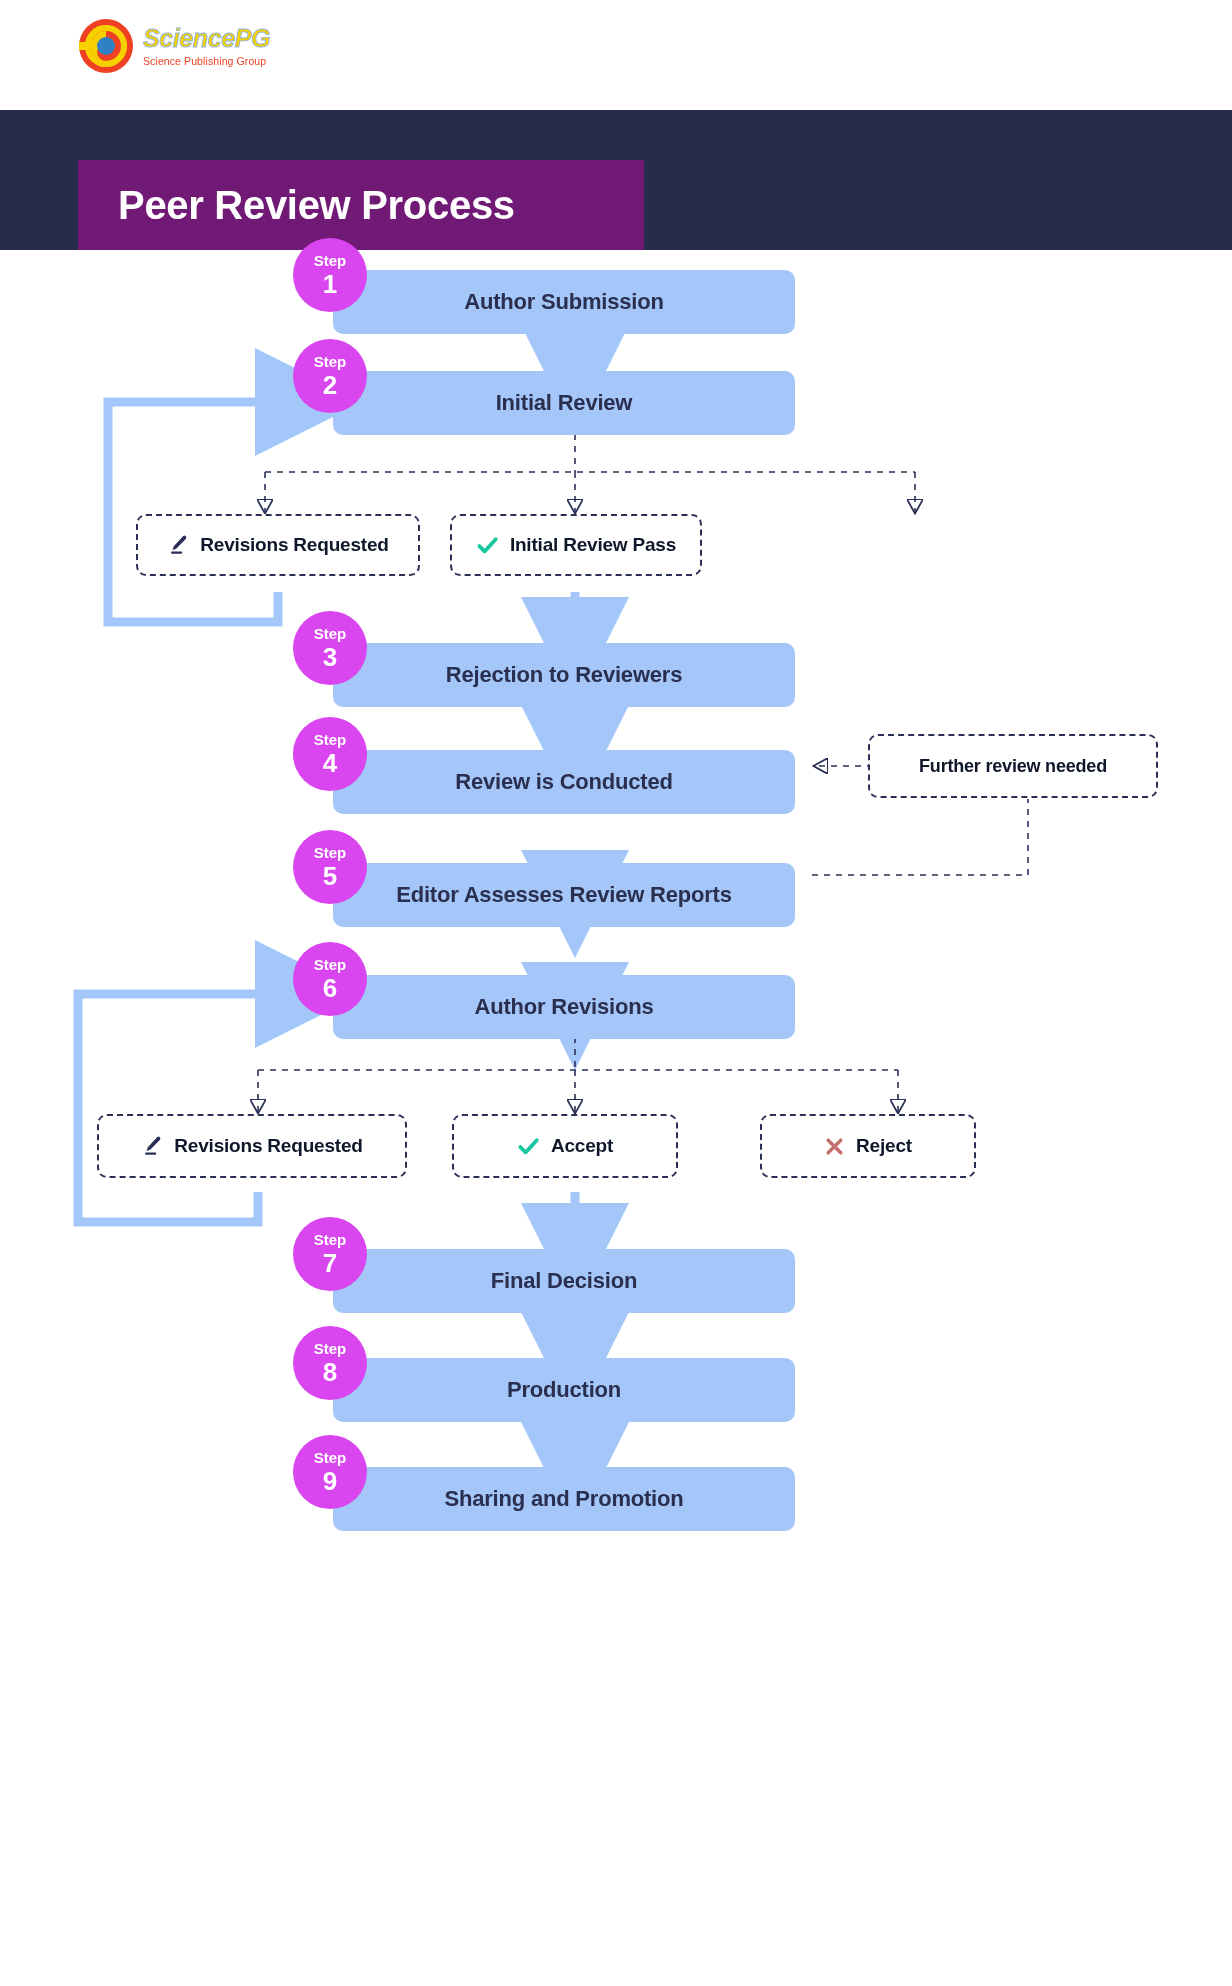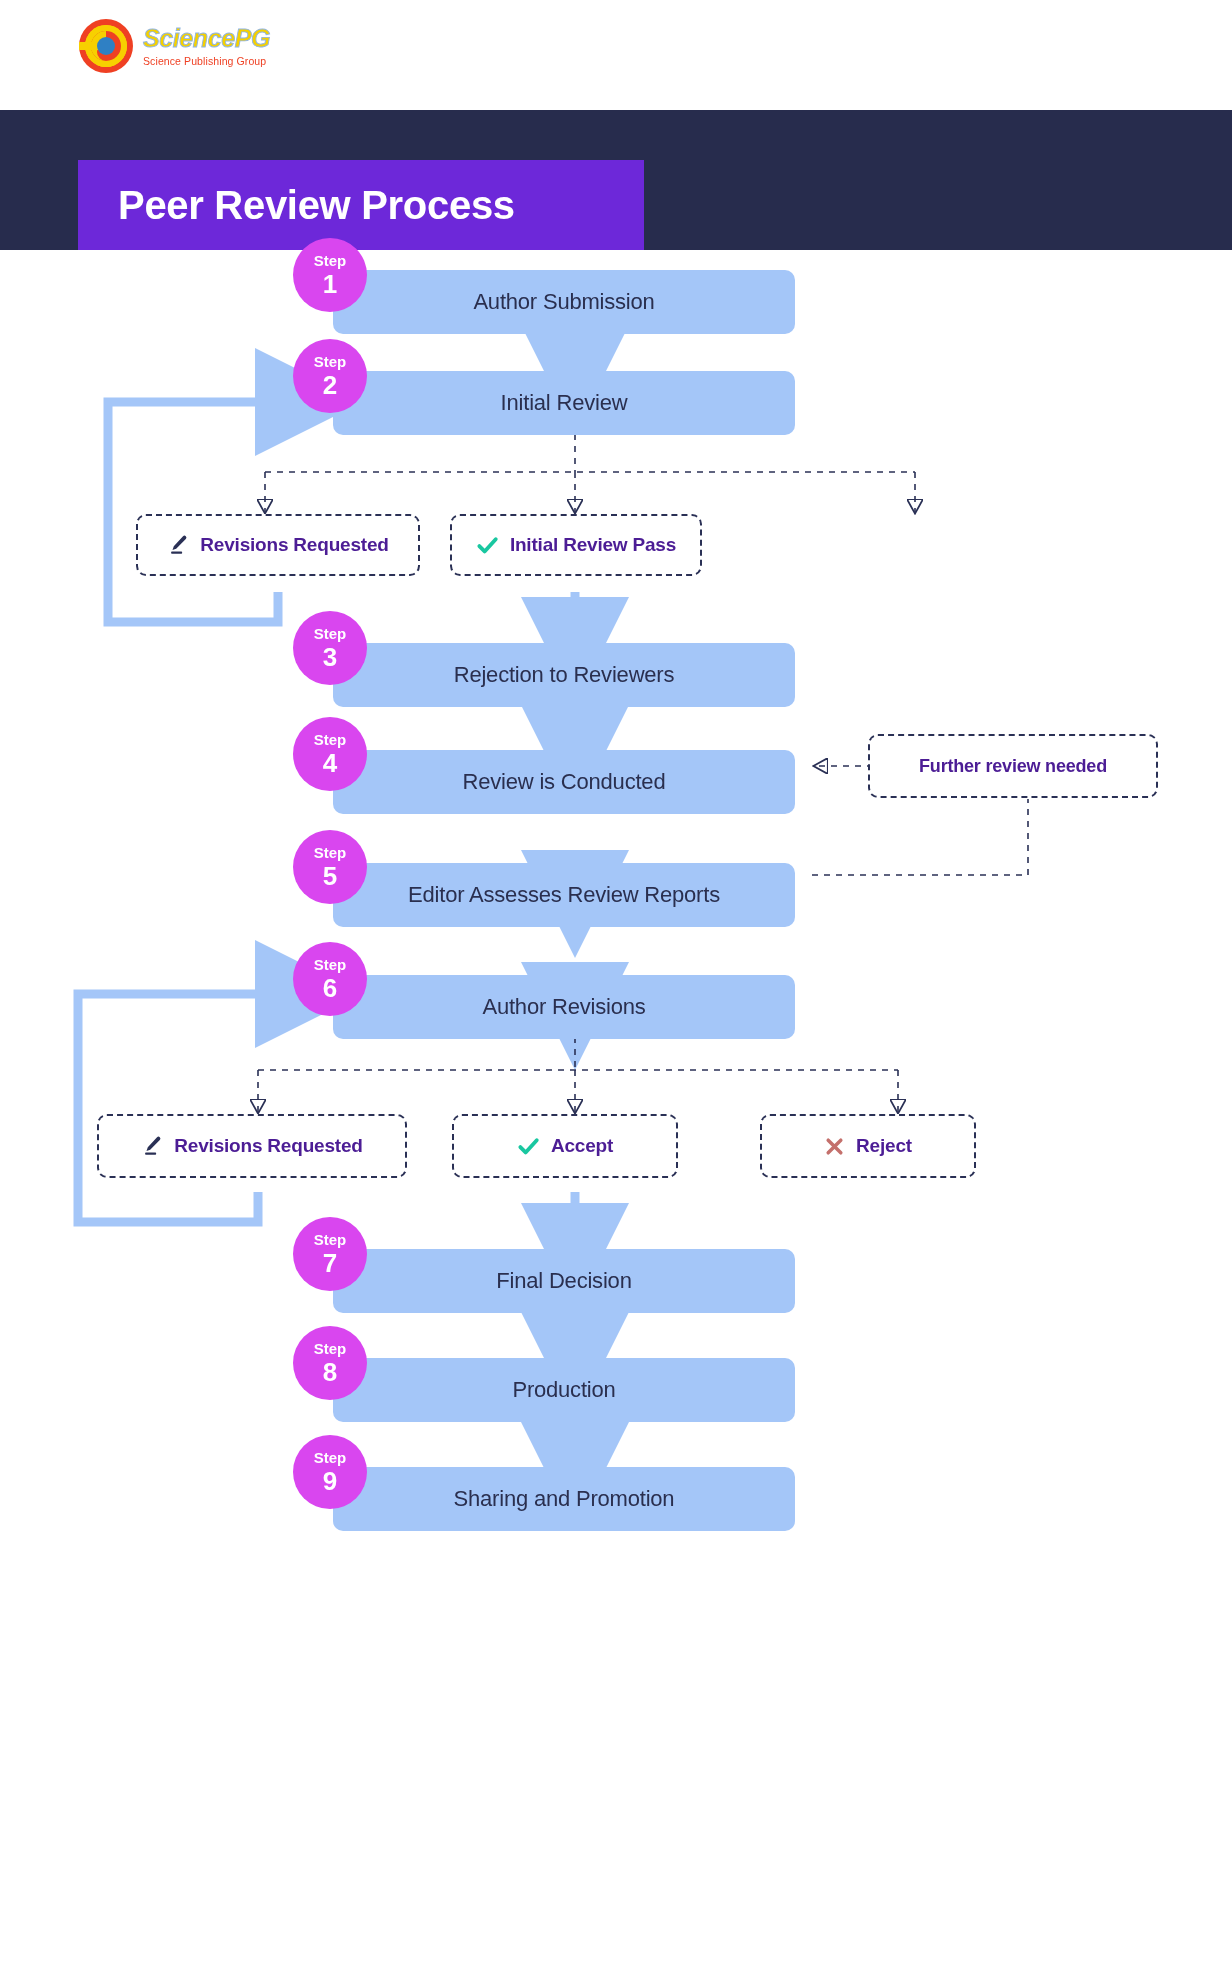--- a/index.html
+++ b/index.html
@@ -51,21 +51,21 @@
   #navy-band {
     position: absolute;
     left: 0; top: 110px;
     width: 1232px; height: 140px;
     background: #272c4d;
   }
   #title-box {
     position: absolute;
     left: 78px; top: 160px;
     width: 566px; height: 90px;
-    background: #6d28d9;
+    background: #701a75;
     display: flex;
     align-items: center;
   }
   #title-text {
     padding-left: 40px;
     color: #ffffff;
     font-size: 40px;
     font-weight: bold;
     letter-spacing: -0.3px;
   }
@@ -81,21 +81,21 @@
   
   .step-box {
     position: absolute;
     background: #a4c6f8;
     border-radius: 10px;
     display: flex;
     align-items: center;
     justify-content: center;
     color: #2a2f4f;
     font-size: 22px;
-    font-weight: normal;
+    font-weight: bold;
     letter-spacing: -0.2px;
   }
   .step-badge {
     position: absolute;
     width: 74px; height: 74px;
     border-radius: 50%;
     background: #d946ef;
     color: #ffffff;
     display: flex;
     flex-direction: column;
@@ -110,21 +110,21 @@
   
   .dec-box {
     position: absolute;
     background: #ffffff;
     border: 2.5px dashed #2a3055;
     border-radius: 10px;
     display: flex;
     align-items: center;
     justify-content: center;
     gap: 11px;
-    color: #4c1d95;
+    color: #0f172a;
     font-size: 19px;
     font-weight: bold;
     letter-spacing: -0.2px;
     z-index: 4;
   }
   .dec-box .dec-label { white-space: nowrap; }
   .dec-icon { flex: 0 0 auto; display: flex; align-items: center; }
 </style>
 </head>
 <body>

